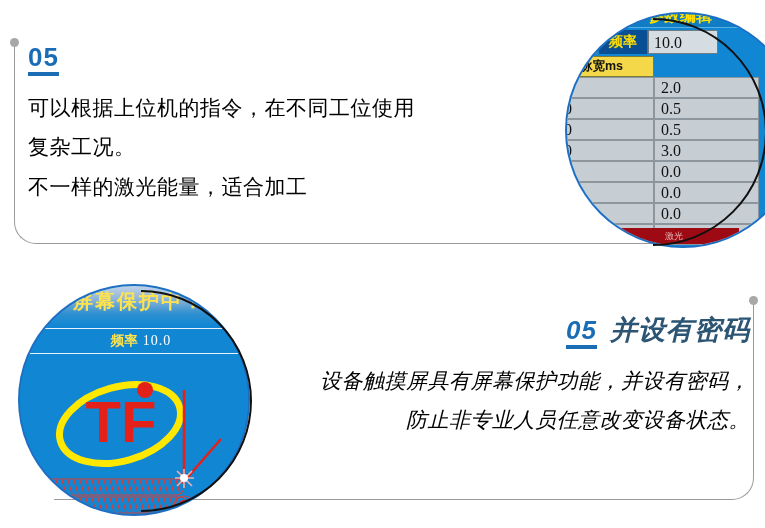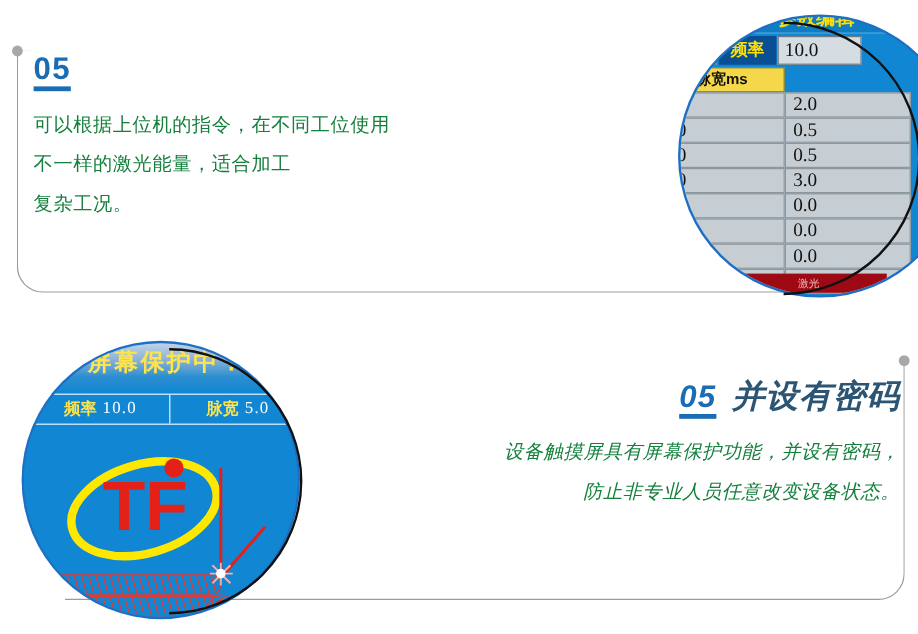--- a/index.html
+++ b/index.html
@@ -55,22 +55,22 @@
     font-size:26px;font-weight:bold;
     border-bottom:4px solid #1a6cb5;
     padding-bottom:2px;
     line-height:1;
   }
   .htitle{font-size:27px;font-weight:bold;color:#2c5574;}
 
   .body-lines{margin-top:19px;}
   .body-lines p{
     margin:0 0 13px 0;
-    font-size:16px;
-    color:#15803d;
+    font-size:21px;
+    color:#000000;
     line-height:1.25;
     letter-spacing:0.5px;
     white-space:nowrap;
   }
 
   
   .circle{
     position:absolute;border-radius:50%;
     overflow:hidden;
     box-shadow:0 0 0 2px #1e6fc4;
@@ -171,22 +171,22 @@
 
   <div class="frame frame-1"></div>
   <div class="dot dot-1"></div>
 
   <div class="txt-block txt-1">
     <div class="heading">
       <span class="num">05</span>
     </div>
     <div class="body-lines">
       <p>可以根据上位机的指令，在不同工位使用</p>
+      <p>复杂工况。</p>
       <p>不一样的激光能量，适合加工</p>
-      <p>复杂工况。</p>
     </div>
   </div>
 
   <div class="circle circle-1">
     <div class="circle-inner">
       <div class="dev1">
 
         <div class="dev1-title">参数编辑</div>
         <div class="dev1-title2"></div>
 
@@ -279,24 +279,20 @@
   <div class="circle circle-2">
     <div class="circle-inner">
       <div class="dev2">
         <div class="ss-topbar"></div>
         <div class="ss-title">屏幕保护中！</div>
 
         <div class="ss-row">
           <div class="ss-cell">
             <span class="ss-lab">频率</span>
             <span class="ss-val">10.0</span>
-          </div>
-          <div class="ss-cell">
-            <span class="ss-lab">脉宽</span>
-            <span class="ss-val">5.0</span>
           </div>
         </div>
 
         <div class="ss-art">
           <svg width="262" height="178" viewBox="0 0 262 178">
 
             <ellipse cx="112" cy="70" rx="62" ry="37" transform="rotate(-16 112 70)" fill="none" stroke="#ffe800" stroke-width="7"></ellipse>
 
             <circle cx="137" cy="36" r="8" fill="#e32119"></circle>
 

